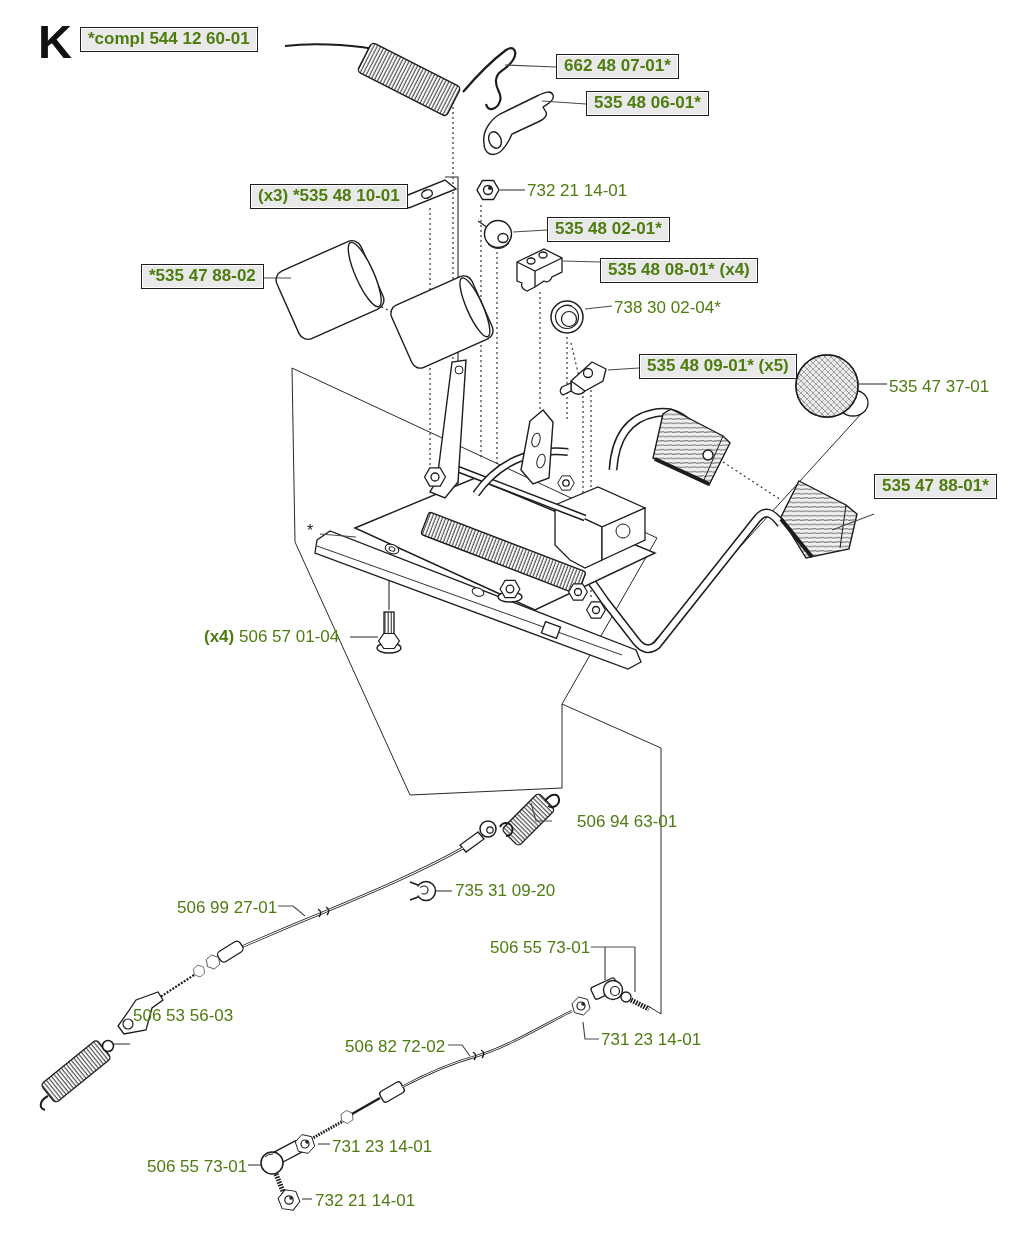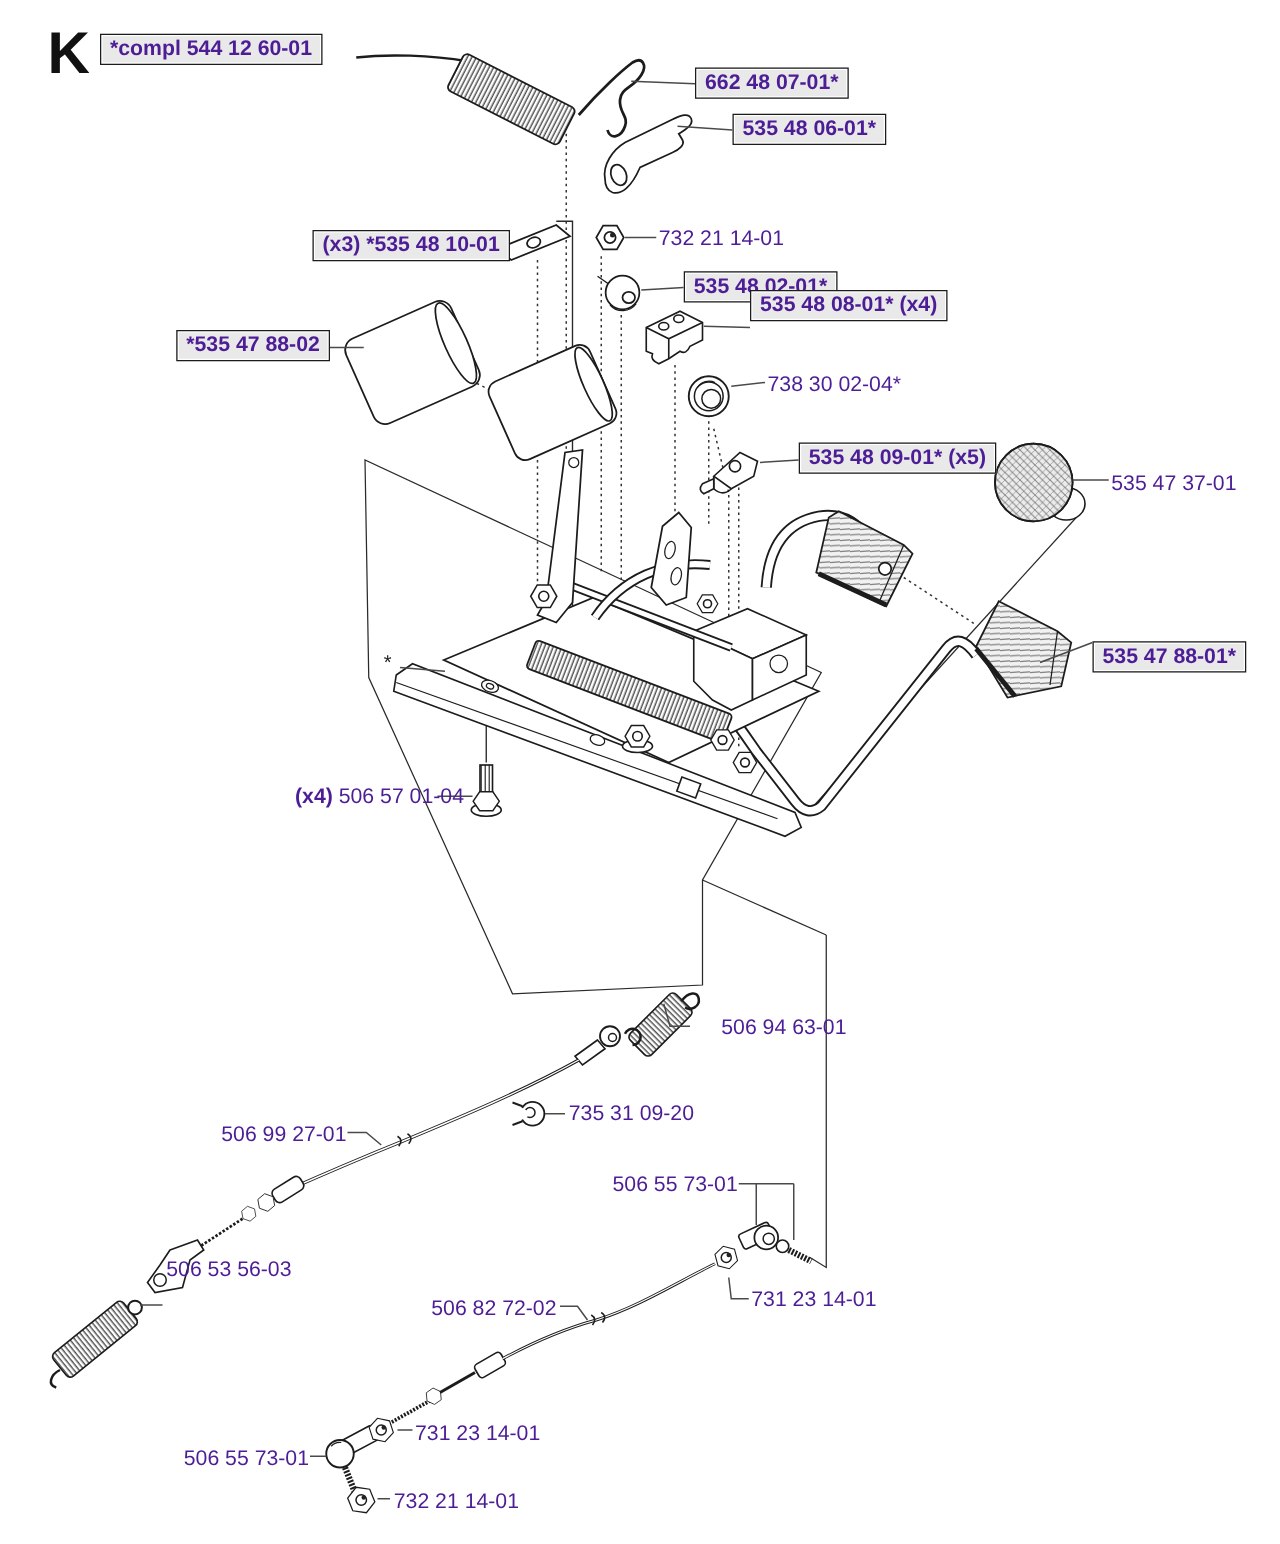--- a/index.html
+++ b/index.html
@@ -1,20 +1,20 @@
 <!DOCTYPE html>
 <html><head>
 <meta charset="utf-8">
 <style>
   html,body{margin:0;padding:0;background:#fff;}
   .stage{position:relative;width:1024px;height:1235px;background:#ffffff;
          font-family:"Liberation Sans",sans-serif;overflow:hidden;}
   .stage svg{position:absolute;left:0;top:0;}
   .figletter{position:absolute;left:38px;top:14px;font-size:47px;font-weight:bold;color:#111;}
-  .lbl{position:absolute;white-space:nowrap;font-size:17px;color:#4c1d95;line-height:1.2;}
+  .lbl{position:absolute;white-space:nowrap;font-size:17px;color:#4d7c0f;line-height:1.2;}
   .lbl.boxed{background:#e9e9e9;border:1.4px solid #1c1c1c;padding:1px 7px 2px 7px;
              font-weight:bold;box-shadow:0 0 0 1px #fff inset;}
   .lbl .b{font-weight:bold;}
   .star{position:absolute;font-size:16px;color:#222;}
 </style>
 </head>
 <body>
 
 <div class="stage">
 
@@ -316,28 +316,28 @@
 </svg>
 
 <div class="figletter">K</div>
 
 <div class="lbl boxed" style="left:80px;top:27px;">*compl 544 12 60-01</div>
 <div class="lbl boxed" style="left:556px;top:54px;">662 48 07-01*</div>
 <div class="lbl boxed" style="left:586px;top:91px;">535 48 06-01*</div>
 <div class="lbl boxed" style="left:222px;top:184px;margin-left:28px;">(x3) *535 48 10-01</div>
 <div class="lbl" style="left:527px;top:181px;">732 21 14-01</div>
 <div class="lbl boxed" style="left:547px;top:217px;">535 48 02-01*</div>
-<div class="lbl boxed" style="left:600px;top:232px;">535 48 08-01* (x4)</div>
+<div class="lbl boxed" style="left:600px;top:258px;">535 48 08-01* (x4)</div>
 <div class="lbl" style="left:614px;top:298px;">738 30 02-04*</div>
 <div class="lbl boxed" style="left:639px;top:354px;">535 48 09-01* (x5)</div>
 <div class="lbl" style="left:889px;top:377px;">535 47 37-01</div>
 <div class="lbl boxed" style="left:141px;top:264px;">*535 47 88-02</div>
-<div class="lbl boxed" style="left:874px;top:513px;">535 47 88-01*</div>
-
-<div class="lbl" style="left:204px;top:627px;margin-left:32px;"><span class="b">(x4) </span><span>506 57 01-04</span></div>
+<div class="lbl boxed" style="left:874px;top:474px;">535 47 88-01*</div>
+
+<div class="lbl" style="left:204px;top:627px;"><span class="b">(x4) </span><span>506 57 01-04</span></div>
 <div class="star" style="left:307px;top:522px;">*</div>
 
 <div class="lbl" style="left:553px;top:812px;margin-left:24px;">506 94 63-01</div>
 <div class="lbl" style="left:455px;top:881px;">735 31 09-20</div>
 <div class="lbl" style="left:177px;top:898px;text-align:center;">506 99 27-01</div>
 <div class="lbl" style="left:490px;top:938px;">506 55 73-01</div>
 <div class="lbl" style="left:601px;top:1030px;">731 23 14-01</div>
 <div class="lbl" style="left:133px;top:1006px;">506 53 56-03</div>
 <div class="lbl" style="left:345px;top:1037px;">506 82 72-02</div>
 <div class="lbl" style="left:332px;top:1137px;">731 23 14-01</div>

